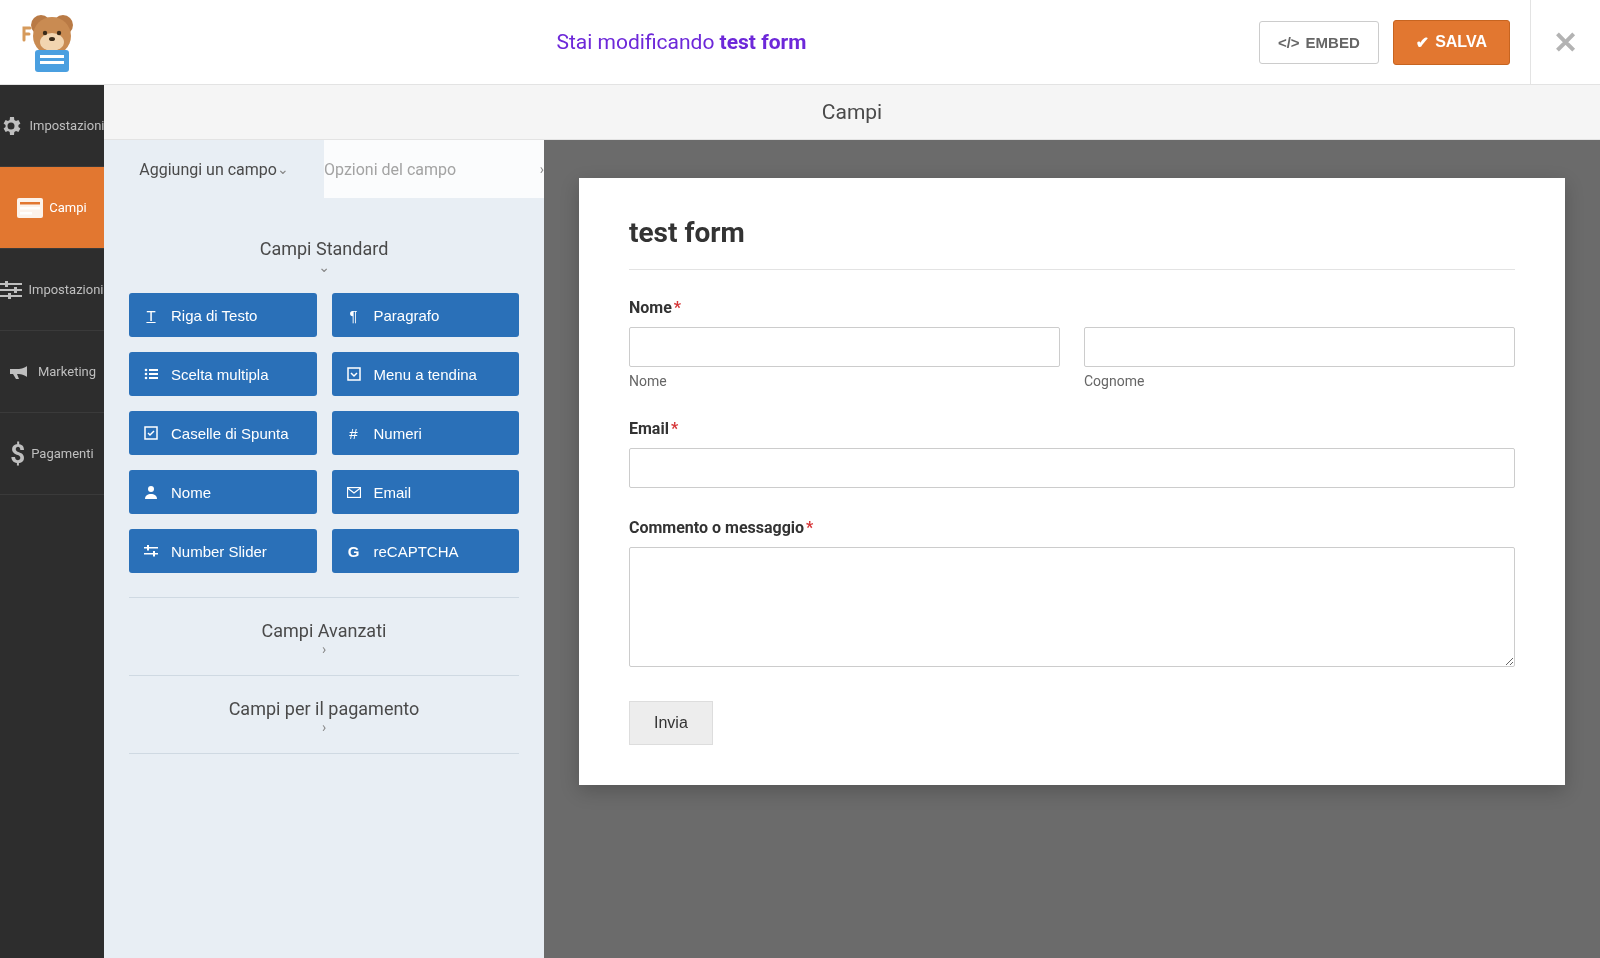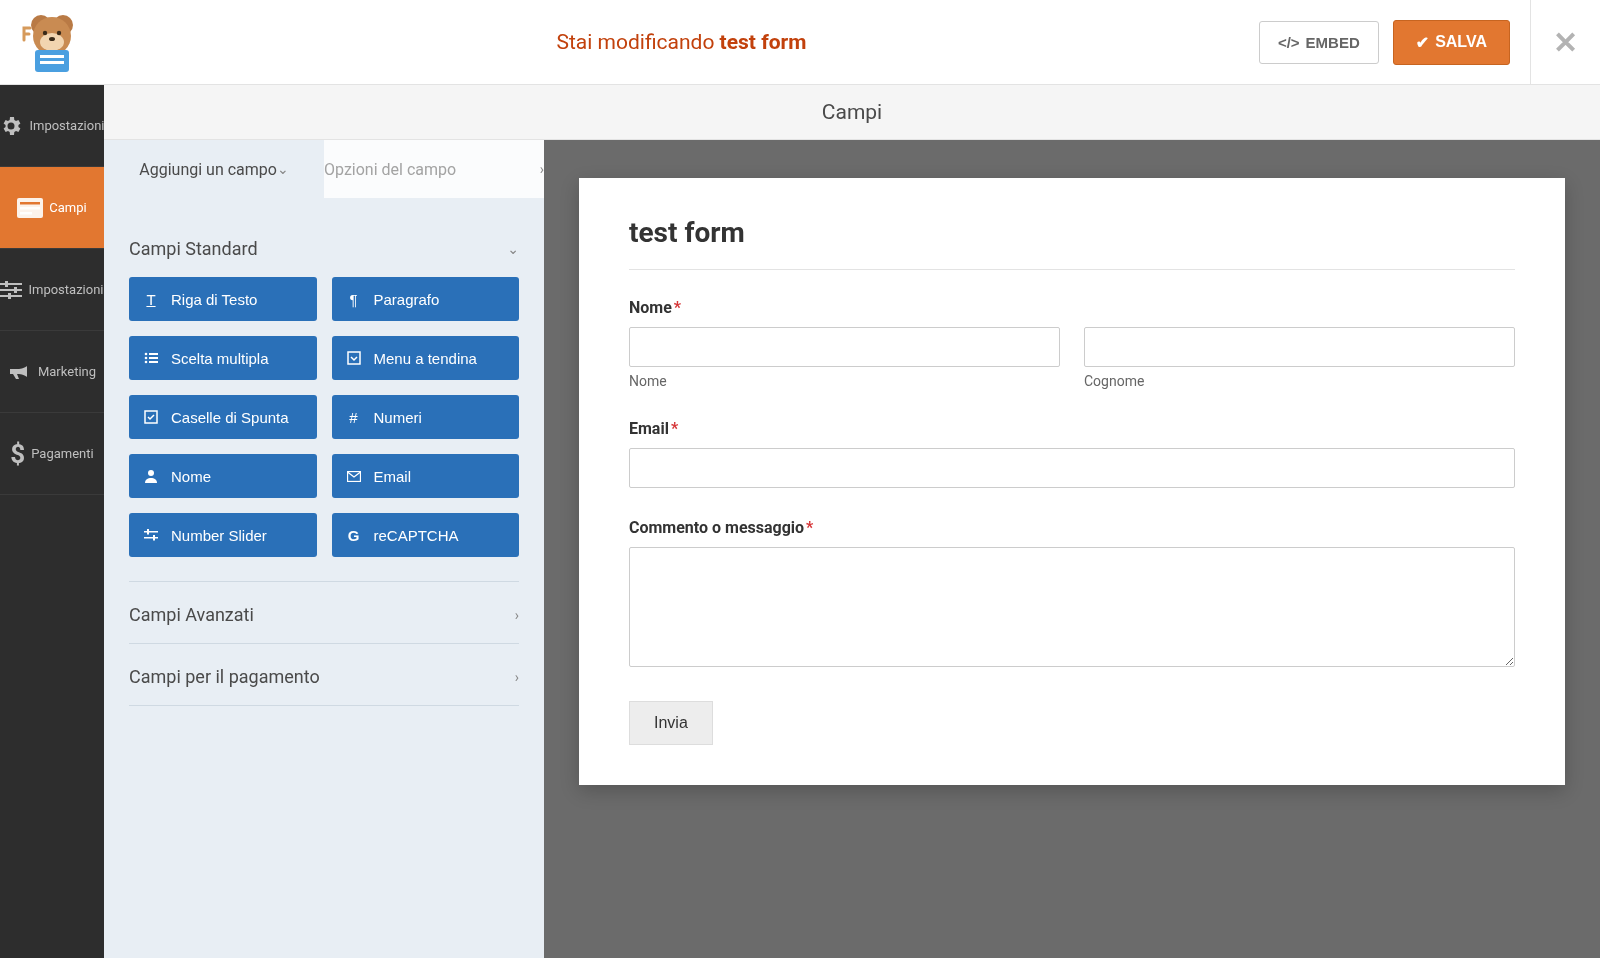--- a/index.html
+++ b/index.html
@@ -3,21 +3,21 @@
 <meta charset="utf-8">
 <style>
 * { box-sizing: border-box; margin: 0; padding: 0; }
 body { font-family: -apple-system, BlinkMacSystemFont, "Segoe UI", Roboto, Helvetica, Arial, sans-serif; background: #fff; color: #333; }
 
 .app { display: flex; flex-direction: column; height: 958px; width: 1600px; }
 
 
 .topbar { display: flex; align-items: center; height: 85px; border-bottom: 1px solid #e3e3e3; padding: 0 0 0 0; }
 .topbar .logo { width: 104px; display: flex; align-items: center; justify-content: center; height: 100%; }
-.topbar .title-area { flex: 1; text-align: center; font-size: 21px; color: #c2410c; }
+.topbar .title-area { flex: 1; text-align: center; font-size: 21px; color: #6d28d9; }
 .topbar .title-area .bold { font-weight: 700; }
 .topbar .actions { display: flex; align-items: center; gap: 14px; padding-right: 0; }
 .btn-embed { background: #fff; border: 1px solid #ccc; color: #666; font-weight: 700; font-size: 15px; padding: 12px 18px; border-radius: 3px; cursor: pointer; display: flex; align-items: center; gap: 6px; }
 .btn-save { background: #e27730; border: 1px solid #c76420; color: #fff; font-weight: 700; font-size: 16px; padding: 12px 22px; border-radius: 3px; cursor: pointer; display: flex; align-items: center; gap: 6px; }
 .close-area { width: 70px; display: flex; align-items: center; justify-content: center; height: 100%; border-left: 1px solid #e3e3e3; margin-left: 20px; cursor: pointer; }
 .close-x { font-size: 30px; color: #b3b3b3; font-weight: 700; }
 
 
 .body { display: flex; flex: 1; overflow: hidden; }
 
@@ -33,21 +33,21 @@
 .main { flex: 1; display: flex; flex-direction: column; }
 
 .content { display: flex; flex: 1; overflow: hidden; }
 
 
 .panel { width: 440px; background: #e8eef4; display: flex; flex-direction: column; }
 .panel-tabs { display: flex; background: #e8eef4; }
 .panel-tab { flex: 1; height: 58px; display: flex; align-items: center; justify-content: center; font-size: 16px; color: #4a4a4a; cursor: pointer; }
 .panel-tab.inactive { background: #fbfcfd; color: #a3a3a3; justify-content: space-between; }
 .panel-body { padding: 18px 25px; }
-.group-header { display: flex; align-items: center; justify-content: space-between; font-size: 18px; color: #4a4a4a; padding: 22px 0 18px 0; cursor: pointer; }
+.group-header { display: flex; align-items: center; justify-content: space-between; font-size: 18px; color: #4a4a4a; padding: 22px 0 18px 0; cursor: pointer; flex-direction: column; }
 .divider { border-top: 1px solid #cfd9e2; }
 .field-grid { display: grid; grid-template-columns: 1fr 1fr; gap: 15px; padding-bottom: 24px; }
 .field-btn { background: #2a70b8; color: #fff; border: none; border-radius: 3px; height: 44px; display: flex; align-items: center; gap: 12px; padding: 0 14px; font-size: 15px; cursor: pointer; }
 .field-btn .i { width: 16px; display: inline-flex; align-items: center; justify-content: center; }
 
 
 .preview { flex: 1; background: #6b6b6b; padding: 38px 35px; overflow: auto; }
 .form-card { background: #fff; padding: 38px 50px 40px 50px; box-shadow: 0 6px 18px rgba(0,0,0,0.2); }
 .form-title { font-size: 28px; font-weight: 700; color: #333; padding-bottom: 20px; border-bottom: 1px solid #e3e3e3; margin-bottom: 28px; }
 .form-field { margin-bottom: 30px; }

